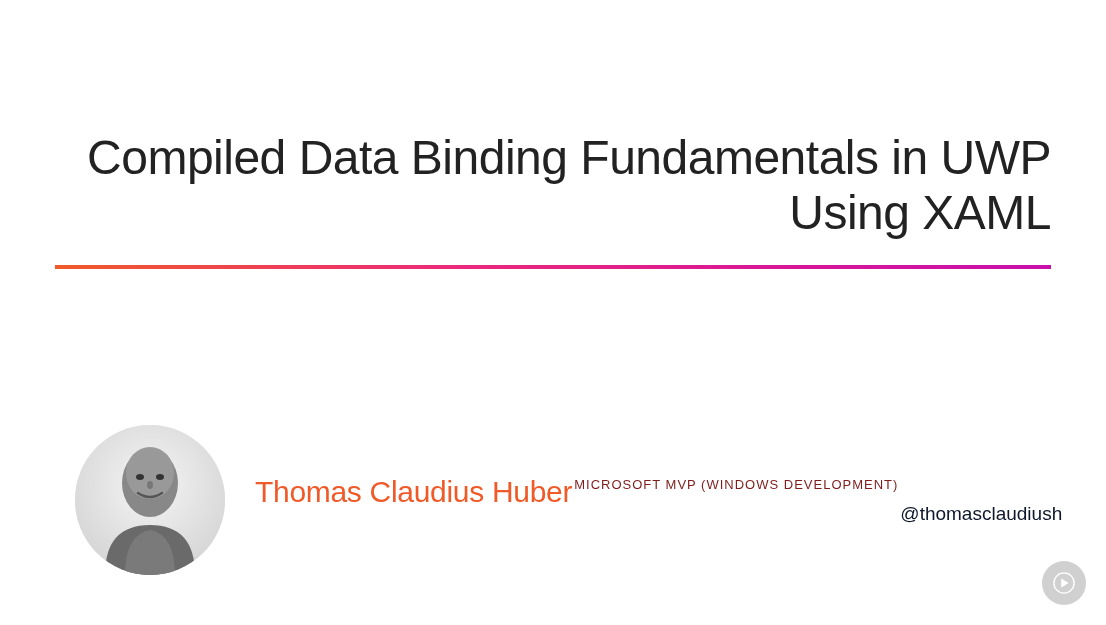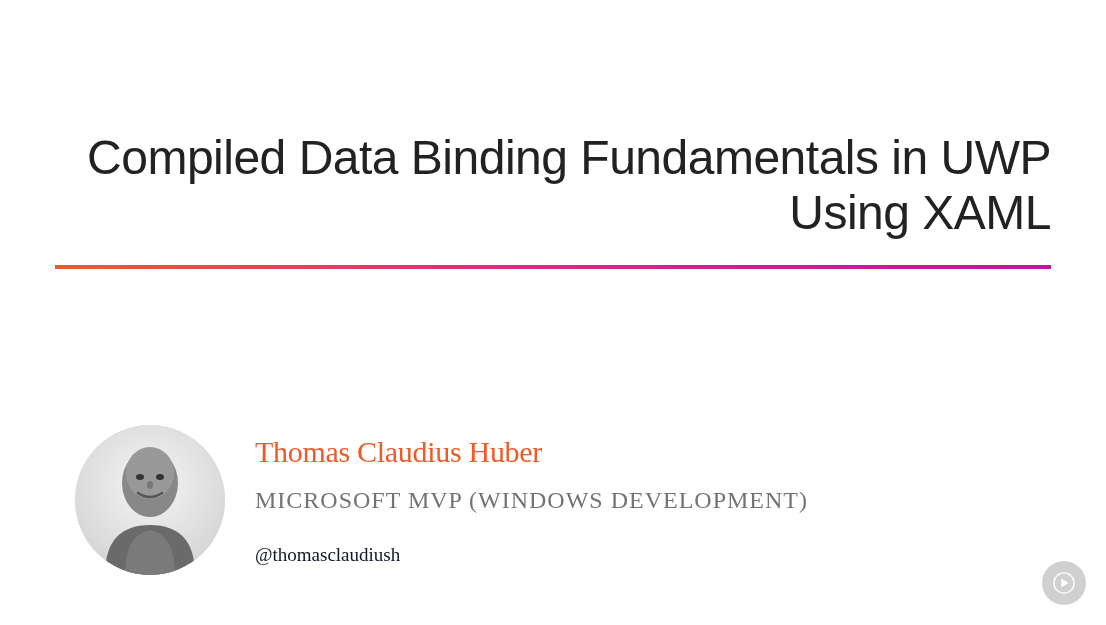--- a/index.html
+++ b/index.html
@@ -54,36 +54,34 @@
       flex-shrink: 0;
       background: #e8e8e8;
     }
     .avatar svg {
       width: 100%;
       height: 100%;
       display: block;
     }
     .author-info {
       display: flex;
-      flex-direction: column;
       gap: 2px;
-      font-family: Liberation Serif, serif;
     }
     .author-name {
       font-size: 30px;
       font-weight: 400;
       color: #f05a28;
       letter-spacing: -0.3px;
     }
     .author-role {
-      font-size: 24px;
+      font-size: 13px;
       font-weight: 400;
-      color: #737373;
+      color: #7f1d1d;
       letter-spacing: 1px;
-      margin-top: 16px;
+      margin-top: 2px;
     }
     .author-links {
       margin-top: 28px;
       font-size: 19px;
       color: #0f172a;
       display: flex;
       gap: 18px;
     }
     .play-button {
       position: absolute;

